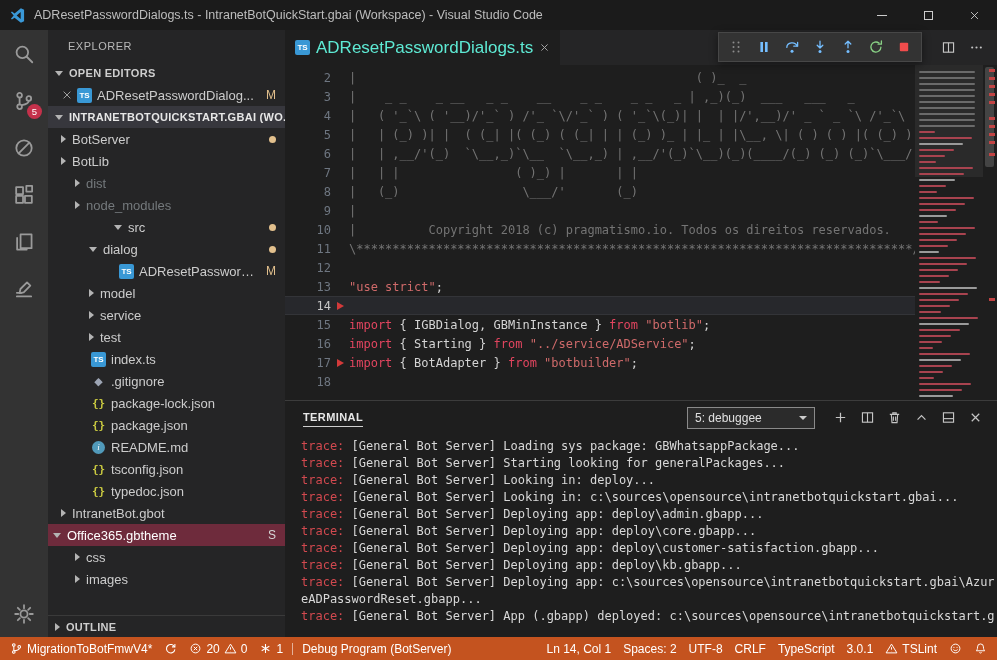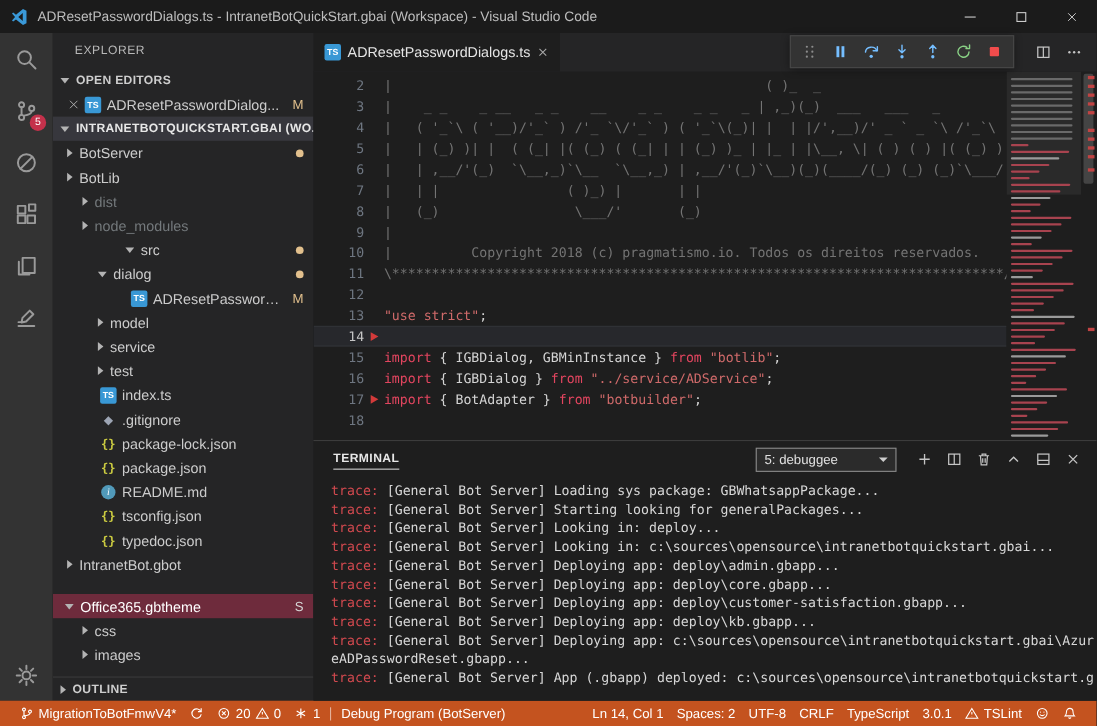--- a/index.html
+++ b/index.html
@@ -58,21 +58,21 @@
   .fi-info{width:13px;height:13px;border-radius:50%;background:#519aba;color:#fff;font-size:9px;font-style:italic;
     font-family:"Liberation Serif",serif;display:flex;align-items:center;justify-content:center}
   .oe-close{display:flex;margin-right:4px;color:#bbb}
   .oe-close svg{width:10px;height:10px}
   #tree{flex:1;overflow:hidden;display:flex;flex-direction:column}
 
   
   .editor-col{flex:1;display:flex;flex-direction:column;min-width:0;position:relative}
   .tabbar{height:35px;flex:0 0 35px;background:#252526;display:flex;align-items:stretch;position:relative}
   .tab{background:#1e1e1e;display:flex;align-items:center;padding:0 10px;gap:6px}
-  .tab-label{color:#e5e5e5;font-size:13px;white-space:nowrap}
+  .tab-label{color:#5eead4;font-size:17px;white-space:nowrap}
   .tab-close{display:flex;color:#a8a8a8}
   .tab-close svg{width:11px;height:11px}
   .tabbar-sp{flex:1}
   .tb-actions{display:flex;align-items:center;gap:2px;padding-right:8px;color:#c5c5c5}
   .tb-actions .act{width:26px;height:26px;display:flex;align-items:center;justify-content:center}
   .tb-actions svg{width:15px;height:15px}
   .debug-toolbar{position:absolute;left:433px;top:2px;height:30px;background:#333333;border:1px solid #474747;
     display:flex;align-items:center;padding:0 3px;box-shadow:0 2px 8px rgba(0,0,0,.45);z-index:5}
   .dbg-btn{width:28px;height:26px;display:flex;align-items:center;justify-content:center}
   .dbg-btn svg{width:16px;height:16px}
@@ -105,21 +105,21 @@
   .dd-caret{width:0;height:0;border-top:4px solid #ccc;border-left:4px solid transparent;border-right:4px solid transparent;margin-left:10px}
   .term-act{width:27px;height:26px;display:flex;align-items:center;justify-content:center;color:#c5c5c5}
   .term-act svg{width:15px;height:15px}
   .term-body{flex:1;overflow:hidden;padding:4px 0 0 16px;font-family:"DejaVu Sans Mono",monospace;
     font-size:12px;line-height:17px;color:#d8d8d8}
   .tl{white-space:pre-wrap;word-break:break-all}
   .tl .trace{color:var(--trace,#D2494F)}
 
   
   .statusbar{height:23px;flex:0 0 23px;background:var(--sbbg,#C4531F);display:flex;align-items:center;
-    color:#fff;font-size:12px;padding:0 12px;white-space:nowrap}
+    color:#fff;font-size:12px;padding:0 4px;white-space:nowrap}
   .sb-item{display:flex;align-items:center;gap:4px;padding:0 6px;height:23px}
   .sb-item svg{width:13px;height:13px}
   .sb-sep{width:1px;height:12px;background:rgba(255,255,255,.55);margin:0 3px}
   .sb-right{margin-left:auto;display:flex;align-items:center}
 </style>
 </head>
 <body>
 
 <div class="window">
 
@@ -338,21 +338,21 @@
               <span class="fi-json">{}</span>
             </span>
             <span class="lbl">typedoc.json</span>
             <span class="sp"></span>
           </div>
           <div class="row" style="padding-left: 10px;">
             <span class="twisty"></span>
             <span class="lbl">IntranetBot.gbot</span>
             <span class="sp"></span>
           </div>
-          <div class="row sel" style="padding-left: 8px; margin-top: 16px;">
+          <div class="row sel" style="padding-left: 2px;">
             <span class="twisty exp"></span>
             <span class="lbl">Office365.gbtheme</span>
             <span class="sp"></span>
             <span class="gbadge s">S</span>
           </div>
           <div class="row" style="padding-left: 24px;">
             <span class="twisty"></span>
             <span class="lbl">css</span>
             <span class="sp"></span>
           </div>
@@ -454,21 +454,21 @@
             <div class="cl"><span class="ln">6</span><span class="ct"><span class="tk-cmt">|   | ,__/'(_)  `\__,_)`\__  `\__,_) | ,__/'(_)`\__)(_)(____/(_) (_) (_)`\___/'|</span></span></div>
             <div class="cl"><span class="ln">7</span><span class="ct"><span class="tk-cmt">|   | |                ( )_) |       | |                                      |</span></span></div>
             <div class="cl"><span class="ln">8</span><span class="ct"><span class="tk-cmt">|   (_)                 \___/'       (_)                                      |</span></span></div>
             <div class="cl"><span class="ln">9</span><span class="ct"><span class="tk-cmt">|                                                                             |</span></span></div>
             <div class="cl"><span class="ln">10</span><span class="ct"><span class="tk-cmt">|          Copyright 2018 (c) pragmatismo.io. Todos os direitos reservados.   |</span></span></div>
             <div class="cl"><span class="ln">11</span><span class="ct"><span class="tk-cmt">\*****************************************************************************/</span></span></div>
             <div class="cl"><span class="ln">12</span><span class="ct"></span></div>
             <div class="cl"><span class="ln">13</span><span class="ct"><span class="tk-str">"use strict"</span><span class="tk-pln">;</span></span></div>
             <div class="cl cur"><span class="ln">14</span><span class="mark"></span><span class="ct"></span></div>
             <div class="cl"><span class="ln">15</span><span class="ct"><span class="tk-kw">import</span><span class="tk-pln"> { IGBDialog, GBMinInstance } </span><span class="tk-kw">from</span><span class="tk-pln"> </span><span class="tk-str">"botlib"</span><span class="tk-pln">;</span></span></div>
-            <div class="cl"><span class="ln">16</span><span class="ct"><span class="tk-kw">import</span><span class="tk-pln"> { IGBDialog } </span><span class="tk-kw">from</span><span class="tk-pln"> </span><span class="tk-str">"../service/ADService"</span><span class="tk-pln">;</span></span></div>
+            <div class="cl"><span class="ln">16</span><span class="ct"><span class="tk-kw">import</span><span class="tk-pln"> { Starting } </span><span class="tk-kw">from</span><span class="tk-pln"> </span><span class="tk-str">"../service/ADService"</span><span class="tk-pln">;</span></span></div>
             <div class="cl"><span class="ln">17</span><span class="mark"></span><span class="ct"><span class="tk-kw">import</span><span class="tk-pln"> { BotAdapter } </span><span class="tk-kw">from</span><span class="tk-pln"> </span><span class="tk-str">"botbuilder"</span><span class="tk-pln">;</span></span></div>
             <div class="cl"><span class="ln">18</span><span class="ct"></span></div>
           </div>
         <div class="minimap" id="minimap">
             <div class="mm-slider"></div>
             <div class="mml" style="top: 6px; width: 56px; background: rgb(106, 106, 106);"></div>
             <div class="mml" style="top: 12px; width: 56px; background: rgb(106, 106, 106);"></div>
             <div class="mml" style="top: 18px; width: 56px; background: rgb(106, 106, 106);"></div>
             <div class="mml" style="top: 24px; width: 56px; background: rgb(106, 106, 106);"></div>
             <div class="mml" style="top: 30px; width: 56px; background: rgb(106, 106, 106);"></div>

